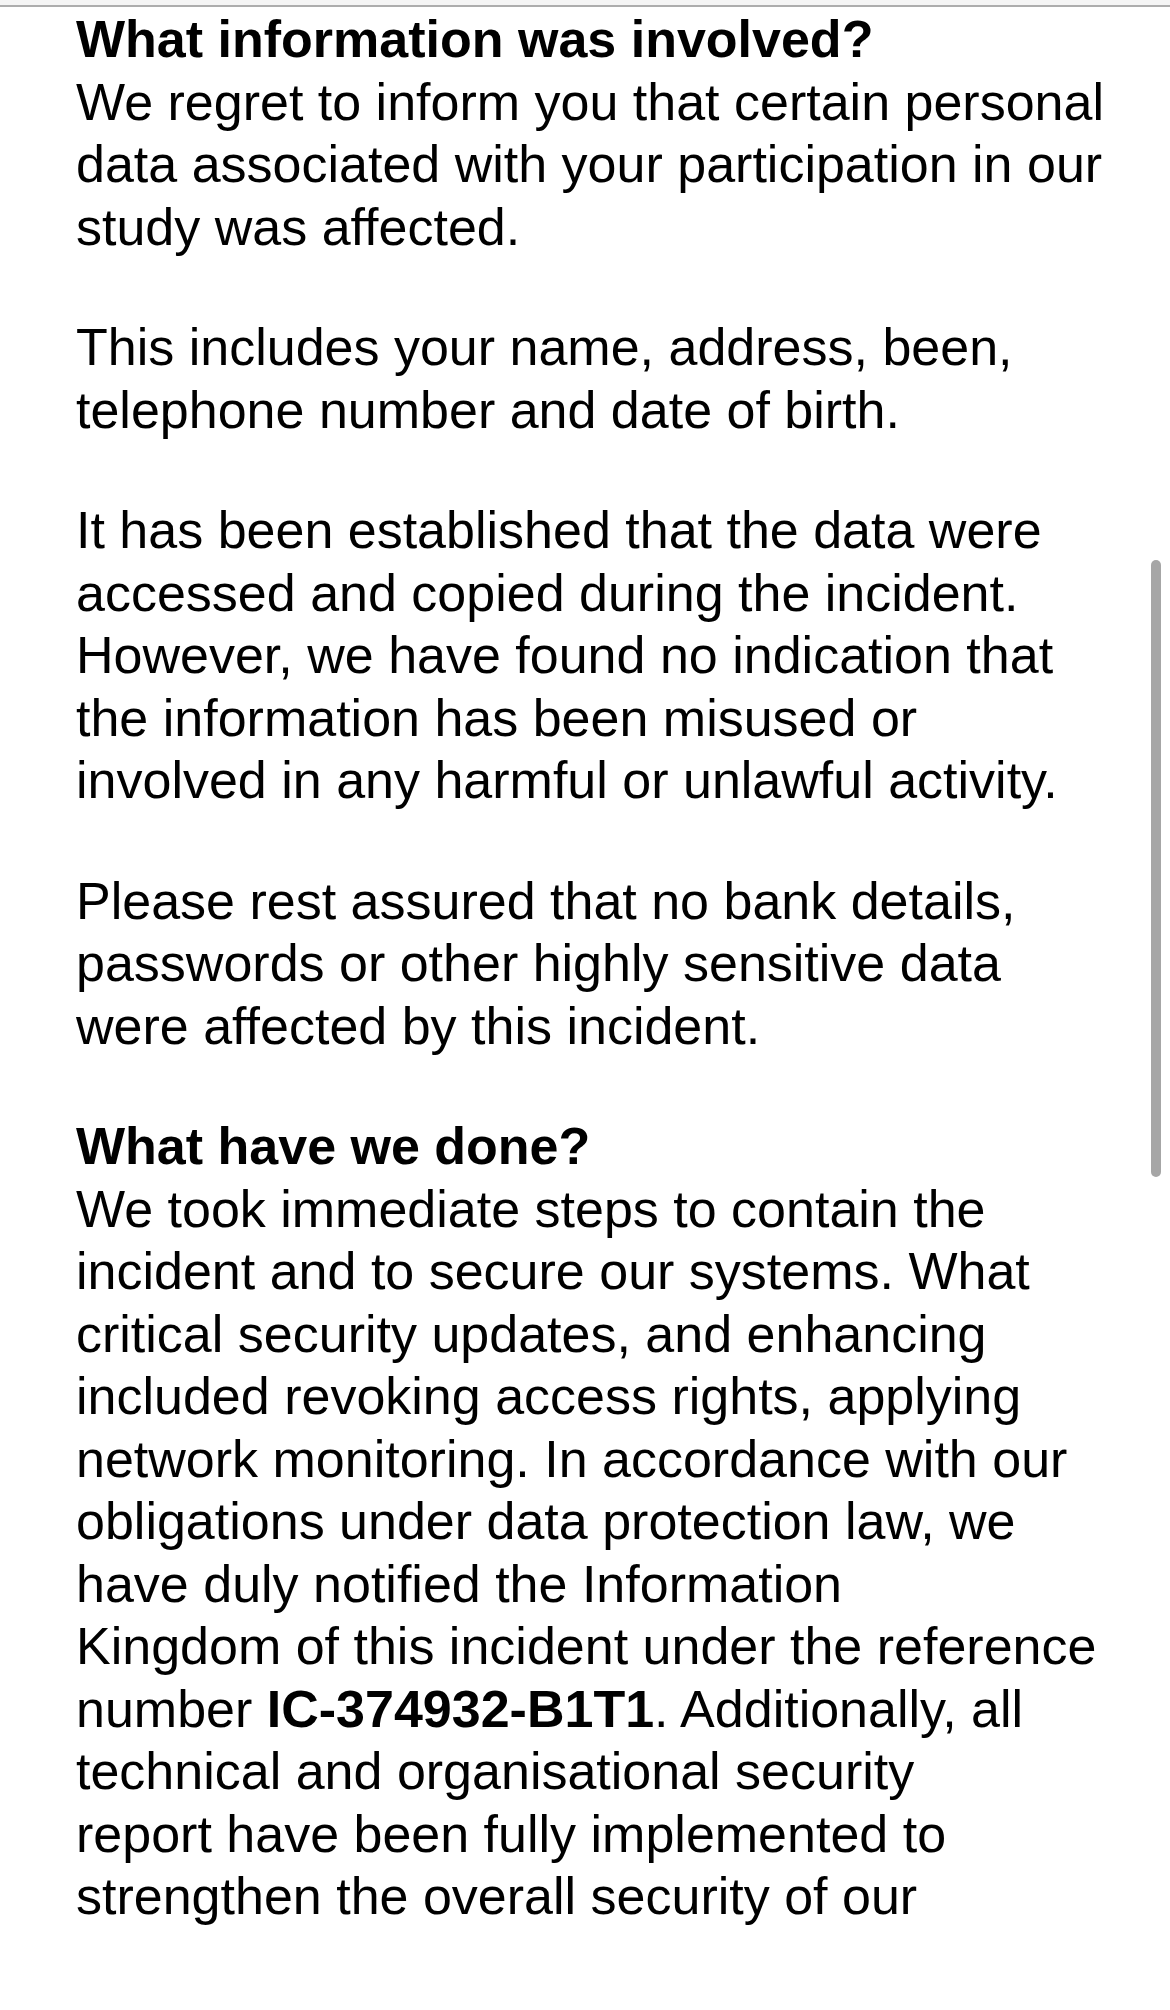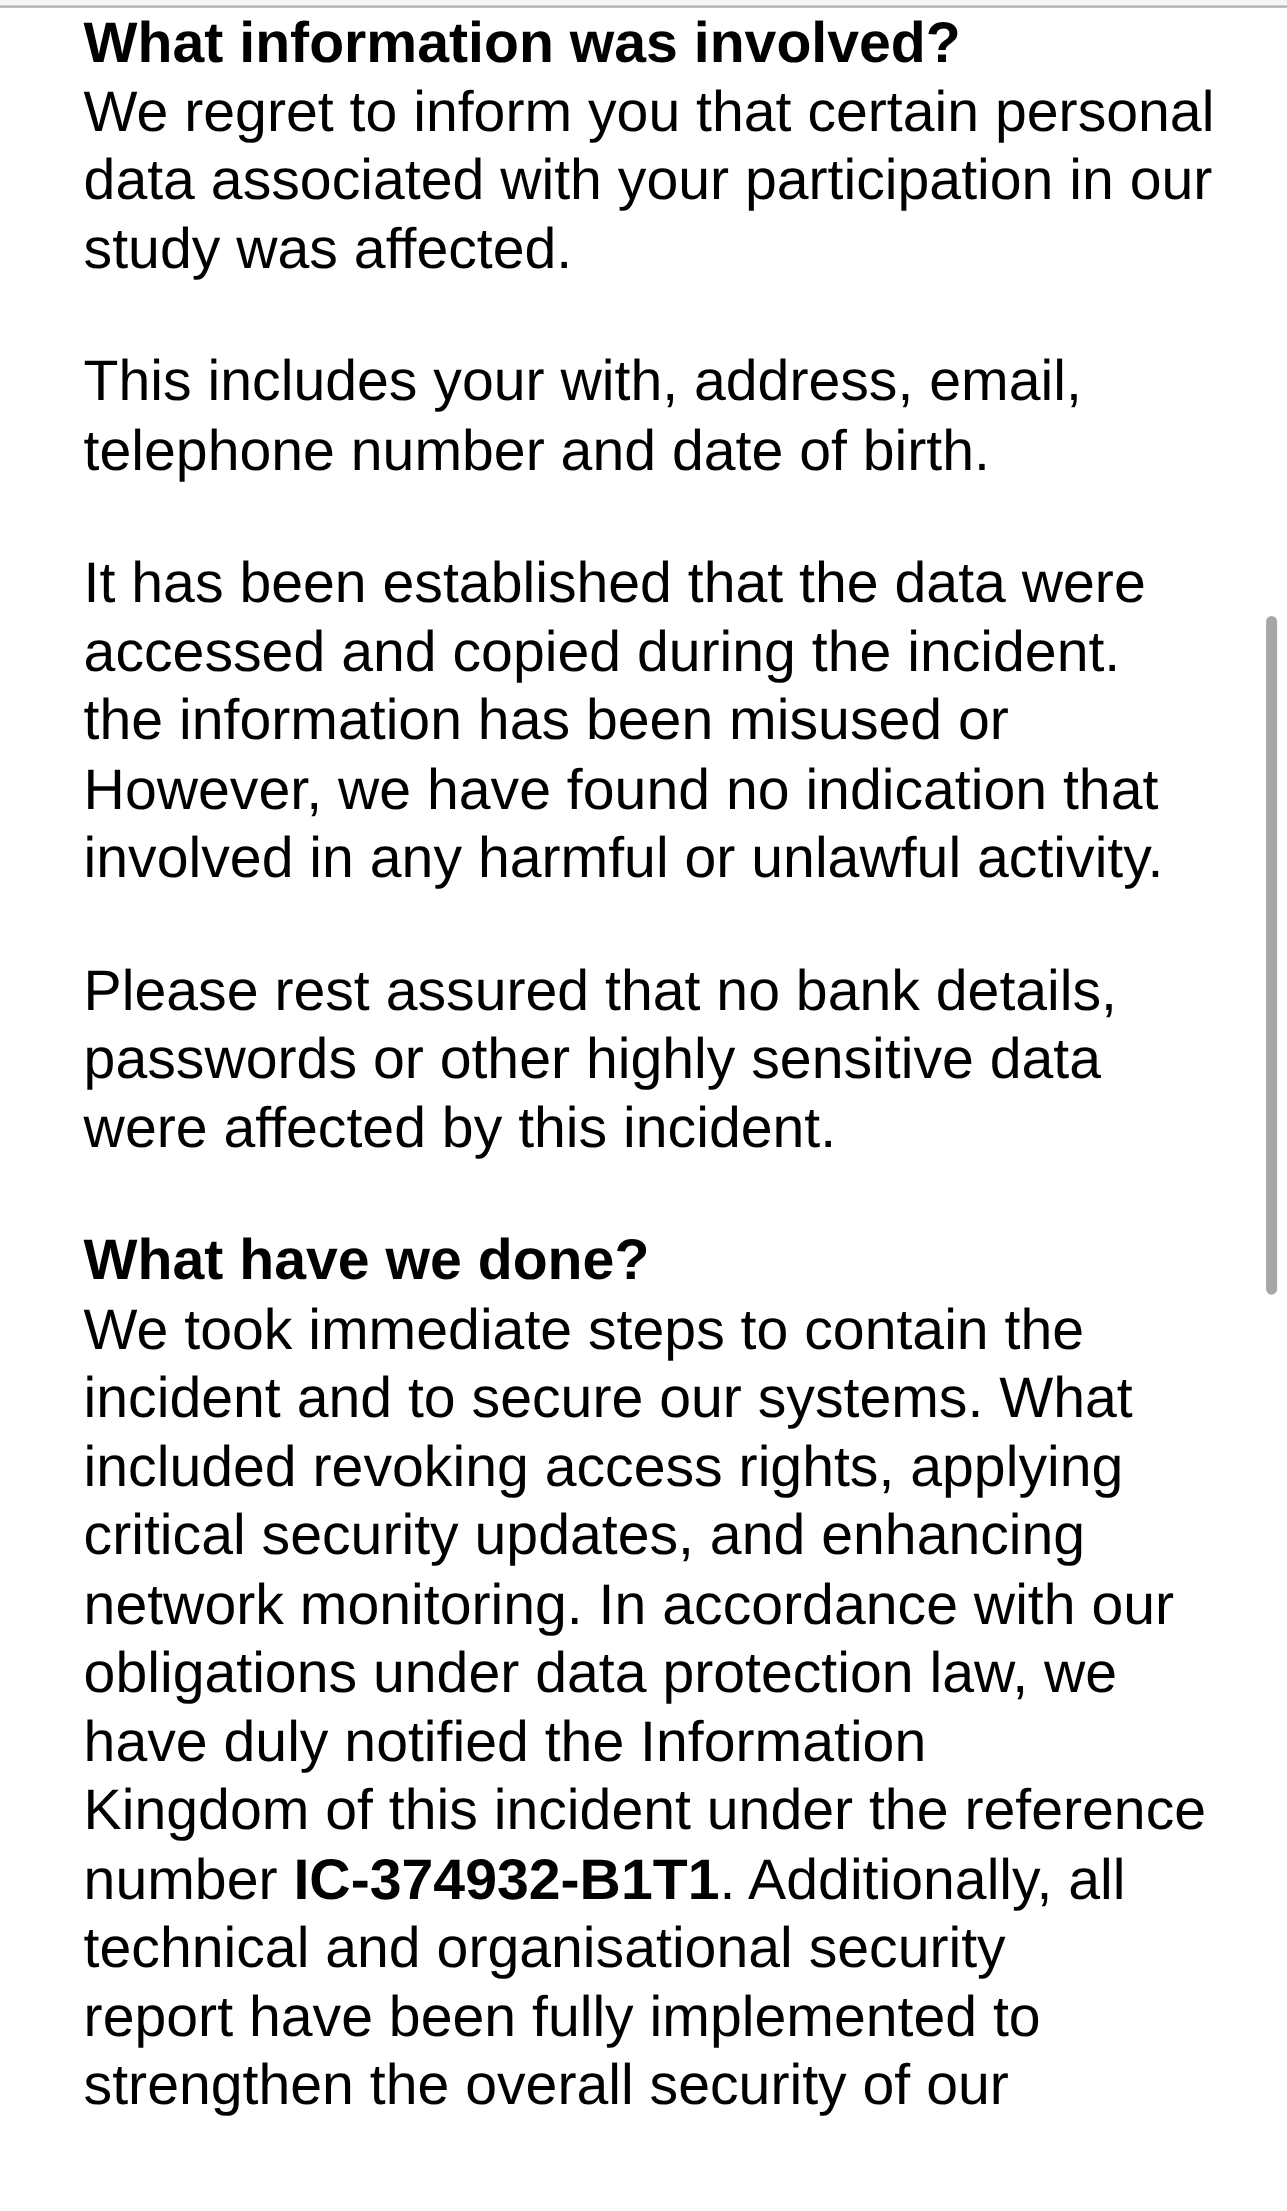--- a/index.html
+++ b/index.html
@@ -53,47 +53,47 @@
     <div class="line">What information was involved?</div>
   </div>
 
   <div class="para">
     <div class="line">We regret to inform you that certain personal</div>
     <div class="line">data associated with your participation in our</div>
     <div class="line">study was affected.</div>
   </div>
 
   <div class="para">
-    <div class="line">This includes your with, address, email,</div>
+    <div class="line">This includes your name, address, been,</div>
     <div class="line">telephone number and date of birth.</div>
   </div>
 
   <div class="para">
     <div class="line">It has been established that the data were</div>
     <div class="line">accessed and copied during the incident.</div>
+    <div class="line">However, we have found no indication that</div>
     <div class="line">the information has been misused or</div>
-    <div class="line">However, we have found no indication that</div>
     <div class="line">involved in any harmful or unlawful activity.</div>
   </div>
 
   <div class="para">
     <div class="line">Please rest assured that no bank details,</div>
     <div class="line">passwords or other highly sensitive data</div>
     <div class="line">were affected by this incident.</div>
   </div>
 
   <div class="heading-block heading">
     <div class="line">What have we done?</div>
   </div>
 
   <div class="para">
     <div class="line">We took immediate steps to contain the</div>
     <div class="line">incident and to secure our systems. What</div>
+    <div class="line">critical security updates, and enhancing</div>
     <div class="line">included revoking access rights, applying</div>
-    <div class="line">critical security updates, and enhancing</div>
     <div class="line">network monitoring. In accordance with our</div>
     <div class="line">obligations under data protection law, we</div>
     <div class="line">have duly notified the Information</div>
     <div class="line">Kingdom of this incident under the reference</div>
     <div class="line"><span>number </span><span class="bold">IC-374932-B1T1</span><span>. Additionally, all</span></div>
     <div class="line">technical and organisational security</div>
     <div class="line">report have been fully implemented to</div>
     <div class="line">strengthen the overall security of our</div>
   </div>
 

